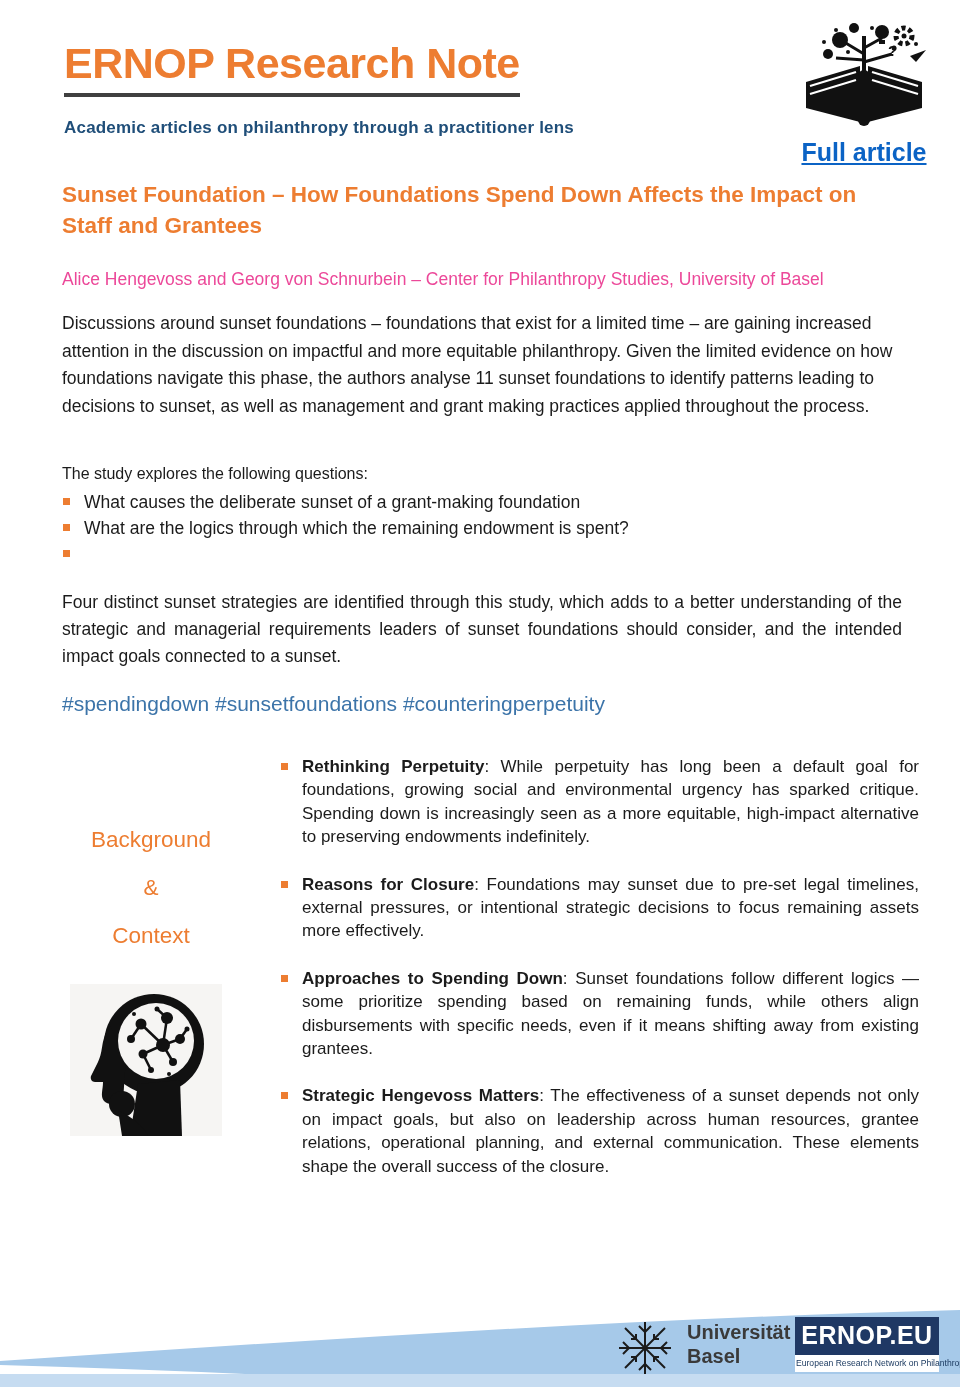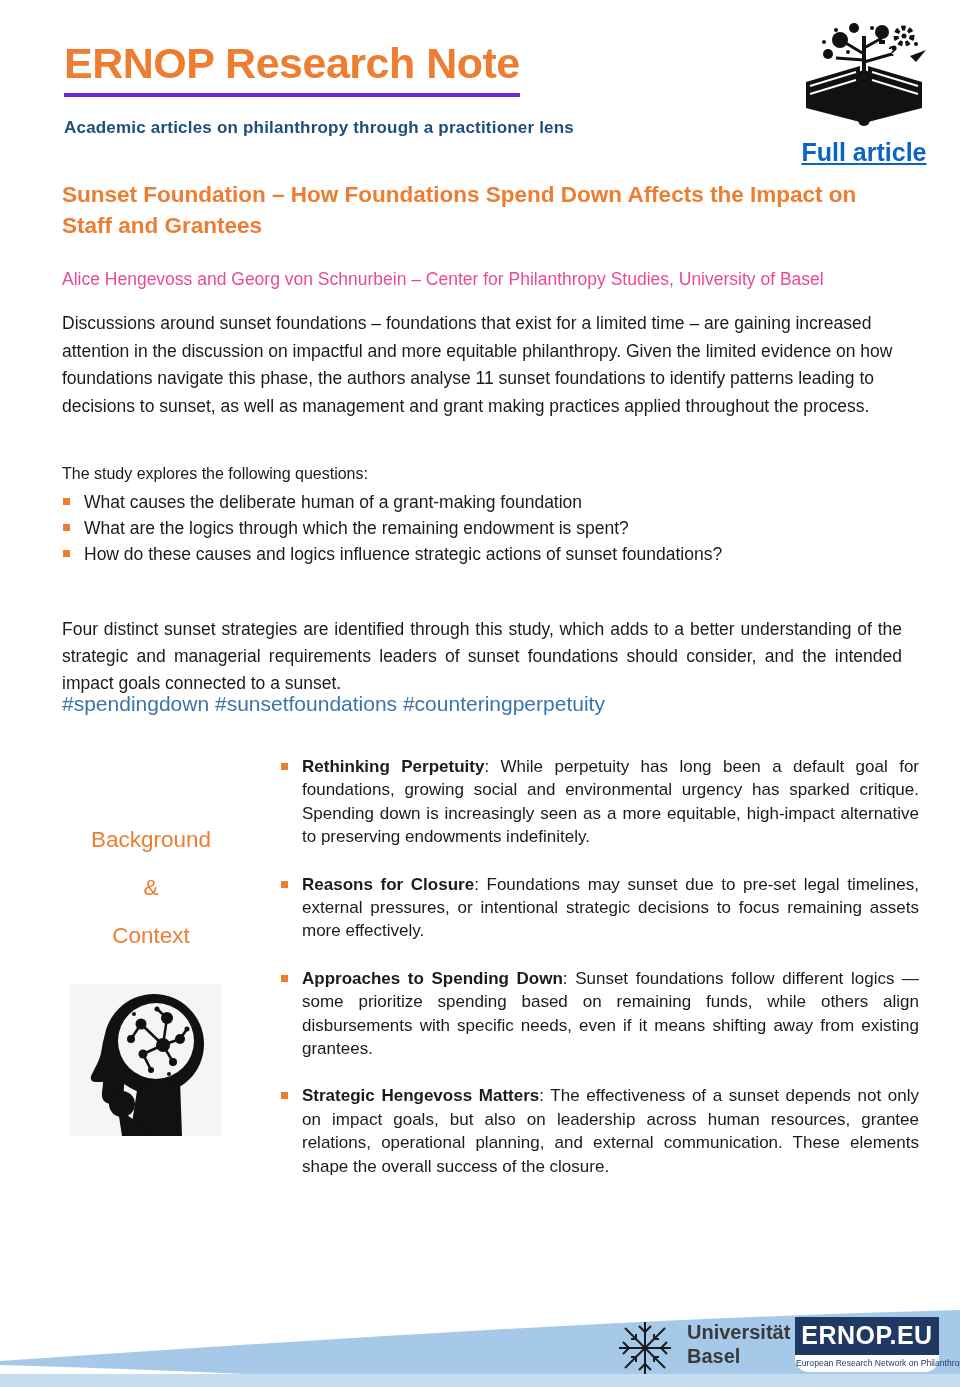--- a/index.html
+++ b/index.html
@@ -7,21 +7,21 @@
   .page {
     position:relative; width:960px; height:1387px; margin:0 auto;
     background:#ffffff; overflow:hidden;
     font-family:"Liberation Sans", sans-serif; color:#1b1b1b;
   }
   
   .main-title {
     position:absolute; left:64px; top:40px;
     font-size:43px; font-weight:bold; letter-spacing:-0.5px;
     color:#ED7D31; display:inline-block;
-    border-bottom:4px solid #6d28d9; padding-bottom:6px; line-height:1.1;
+    border-bottom:4px solid #404040; padding-bottom:6px; line-height:1.1;
   }
   .subtitle {
     position:absolute; left:64px; top:118px;
     font-size:17px; font-weight:bold; color:#1F4E79; letter-spacing:0.2px;
   }
   .book-logo { position:absolute; left:798px; top:20px; width:132px; height:114px; }
   .full-article {
     position:absolute; left:798px; top:138px; width:132px; text-align:center;
     font-size:25px; font-weight:bold; color:#0B63C5;
     text-decoration:underline; cursor:pointer;
@@ -46,21 +46,21 @@
   .questions {
     position:absolute; left:63px; top:489px; width:848px; list-style:none;
   }
   .questions li { display:flex; font-size:17.5px; line-height:26px; }
   .sq {
     flex:0 0 auto; width:7px; height:7px; background:#ED7D31;
     margin:9px 14px 0 0;
   }
   .findings {
     position:absolute; left:62px; top:589px; width:840px;
-    font-size:17.5px; line-height:27px; text-align:justify;margin-top:27px;
+    font-size:17.5px; line-height:27px; text-align:justify;
   }
   .hashtags {
     position:absolute; left:62px; top:692px; width:848px;
     font-size:21px; color:#3C74A9;
   }
   
   .bg-label {
     position:absolute; left:56px; top:826px; width:190px; text-align:center;
     color:#ED7D31; font-weight:normal; font-size:22.5px; line-height:28px;
   }
@@ -81,21 +81,20 @@
   .basel-logo {
     position:absolute; left:617px; top:1320px; display:flex; 
     z-index:2;
   }
   .basel-text {
     margin-left:14px; font-size:20px; font-weight:bold; color:#3a3a3a; line-height:24px;
   }
   .ernop-box {
     position:absolute; left:795px; top:1317px; width:144px; z-index:2;
     background:#ffffff;
-    border-radius:14px;
   }
   .ernop-main {
     background:#1F3864; color:#ffffff; font-weight:bold; font-size:25px;
     text-align:center; padding:4px 2px 5px 2px; letter-spacing:0.5px;
   }
   .ernop-sub {
     color:#17365D; font-size:8.6px; text-align:center; padding:3px 1px 4px 1px;
     white-space:nowrap;
   }
 </style>
@@ -144,29 +143,28 @@
   <a class="full-article">Full article</a>
 
   <h2 class="article-title">Sunset Foundation – How Foundations Spend Down Affects the Impact on Staff and Grantees</h2>
   <div class="authors">Alice Hengevoss and Georg von Schnurbein – Center for Philanthropy Studies, University of Basel</div>
   <p class="intro">Discussions around sunset foundations – foundations that exist for a limited time – are gaining increased attention in the discussion on impactful and more equitable philanthropy. Given the limited evidence on how foundations navigate this phase, the authors analyse 11 sunset foundations to identify patterns leading to decisions to sunset, as well as management and grant making practices applied throughout the process.</p>
 
   <div class="questions-intro">The study explores the following questions:</div>
   <ul class="questions">
     <li>
       <span class="sq"></span>
-      <span>What causes the deliberate human of a grant-making foundation</span>
+      <span>What causes the deliberate sunset of a grant-making foundation</span>
     </li>
     <li>
       <span class="sq"></span>
       <span>What are the logics through which the remaining endowment is spent?</span>
     </li>
     <li>
       <span class="sq"></span>
-      <span>How do these causes and logics influence strategic actions of sunset foundations?</span>
     </li>
   </ul>
 
   <p class="findings">Four distinct sunset strategies are identified through this study, which adds to a better understanding of the strategic and managerial requirements leaders of sunset foundations should consider, and the intended impact goals connected to a sunset.</p>
   <div class="hashtags">#spendingdown #sunsetfoundations #counteringperpetuity</div>
 
   <div class="bg-label">
     <div>Background</div>
     <div>&amp;</div>
     <div>Context</div>

